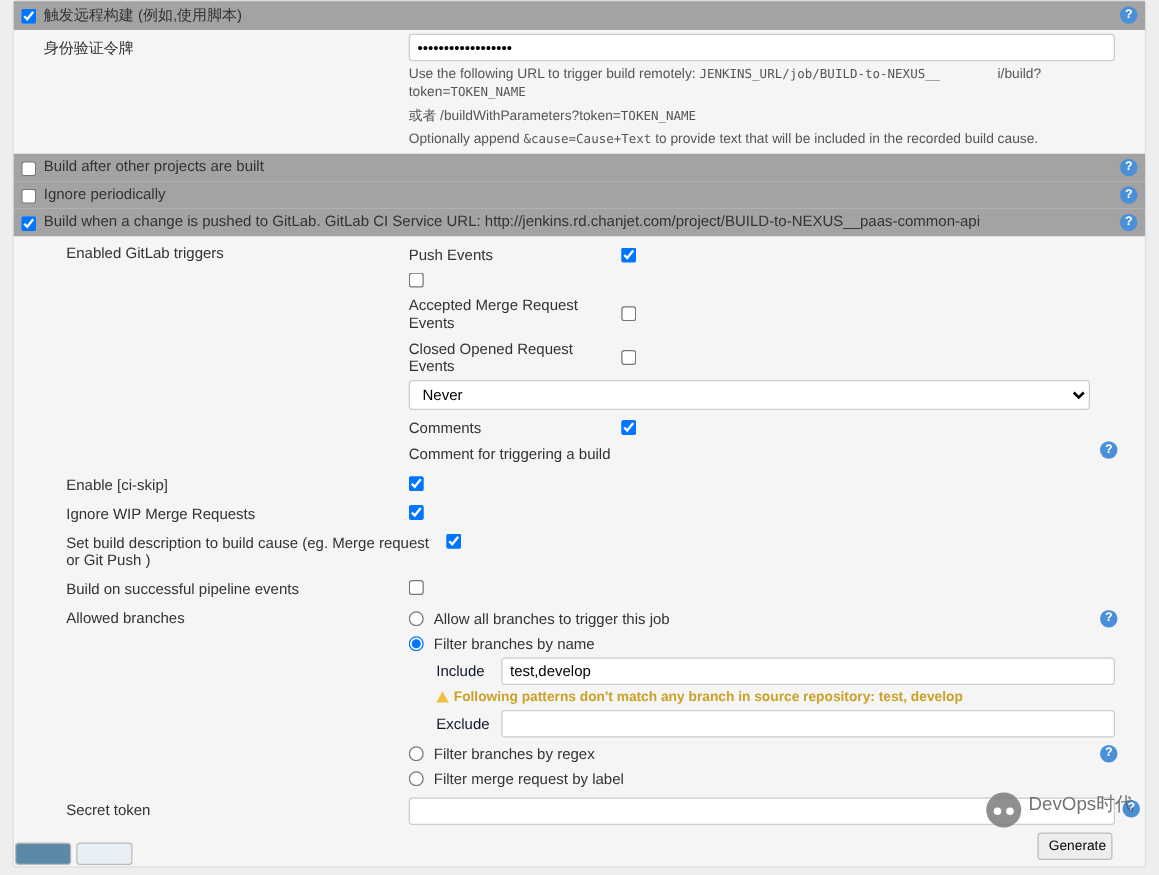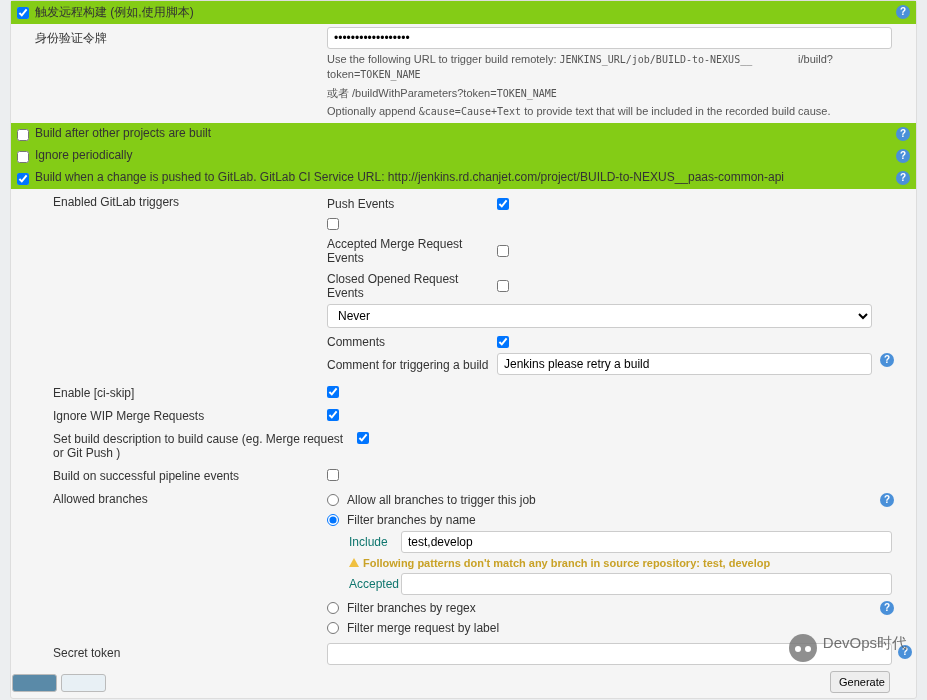--- a/index.html
+++ b/index.html
@@ -20,21 +20,21 @@
     margin: 0 10px 3px 10px;
   }
   .row {
     display: flex;
     align-items: flex-start;
     padding: 3px 6px;
     min-height: 22px;
     position: relative;
   }
   .row.top-level {
-    background: #84cc16;
+    background: #a3a3a3;
   }
   .chk {
     width: 12px;
     height: 12px;
     margin-top: 3px;
     margin-right: 6px;
     flex-shrink: 0;
   }
   .label-col {
     width: 310px;
@@ -172,21 +172,21 @@
     border-radius: 50%;
   }
   .wm-icon::before { width: 6px; height: 6px; left: 6px; top: 12px; }
   .wm-icon::after { width: 6px; height: 6px; right: 6px; top: 12px; }
   .include-row {
     display: flex;
     align-items: center;
     gap: 8px;
     padding: 2px 0;
   }
-  .include-row .il { width: 44px; flex-shrink: 0; color:#0f766e; }
+  .include-row .il { width: 44px; flex-shrink: 0; color:#0f172a; }
 </style>
 </head>
 <body>
 
 <div class="panel">
 
   <div class="row top-level">
     <input type="checkbox" class="chk" checked="" style="">
     <div>触发远程构建 (例如,使用脚本)</div>
     <div class="help">?</div>
@@ -250,23 +250,20 @@
             <option>Never</option>
           </select>
         </div>
       </div>
       <div class="sub-row">
         <div class="sub-label">Comments</div>
         <input type="checkbox" class="chk" checked="" style="">
       </div>
       <div class="sub-row" style="position:relative;">
         <div class="sub-label">Comment for triggering a build</div>
-        <div style="flex:1; padding-right:20px;">
-          <input type="text" value="Jenkins please retry a build" style="">
-        </div>
         <div class="help" style="right:-2px;top:2px;">?</div>
       </div>
     </div>
   </div>
 
   <div class="row">
     <div class="label-col indent2">Enable [ci-skip]</div>
     <input type="checkbox" class="chk" checked="" style="">
   </div>
 
@@ -301,21 +298,21 @@
       <div style="padding-left:22px;">
         <div class="include-row">
           <div class="il">Include</div>
           <div style="flex:1;"><input type="text" value="test,develop" style=""></div>
         </div>
         <div class="warning">
           <span class="warn-icon"></span>
           <span>Following patterns don't match any branch in source repository: test, develop</span>
         </div>
         <div class="include-row">
-          <div class="il">Accepted</div>
+          <div class="il">Exclude</div>
           <div style="flex:1;"><input type="text" value="" style=""></div>
         </div>
       </div>
 
       <div class="sub-row" style="position:relative;">
         <input type="radio" name="br" class="radio" style="">
         <div style="padding-top:2px;">Filter branches by regex</div>
         <div class="help" style="right:-2px;">?</div>
       </div>
       <div class="sub-row">

